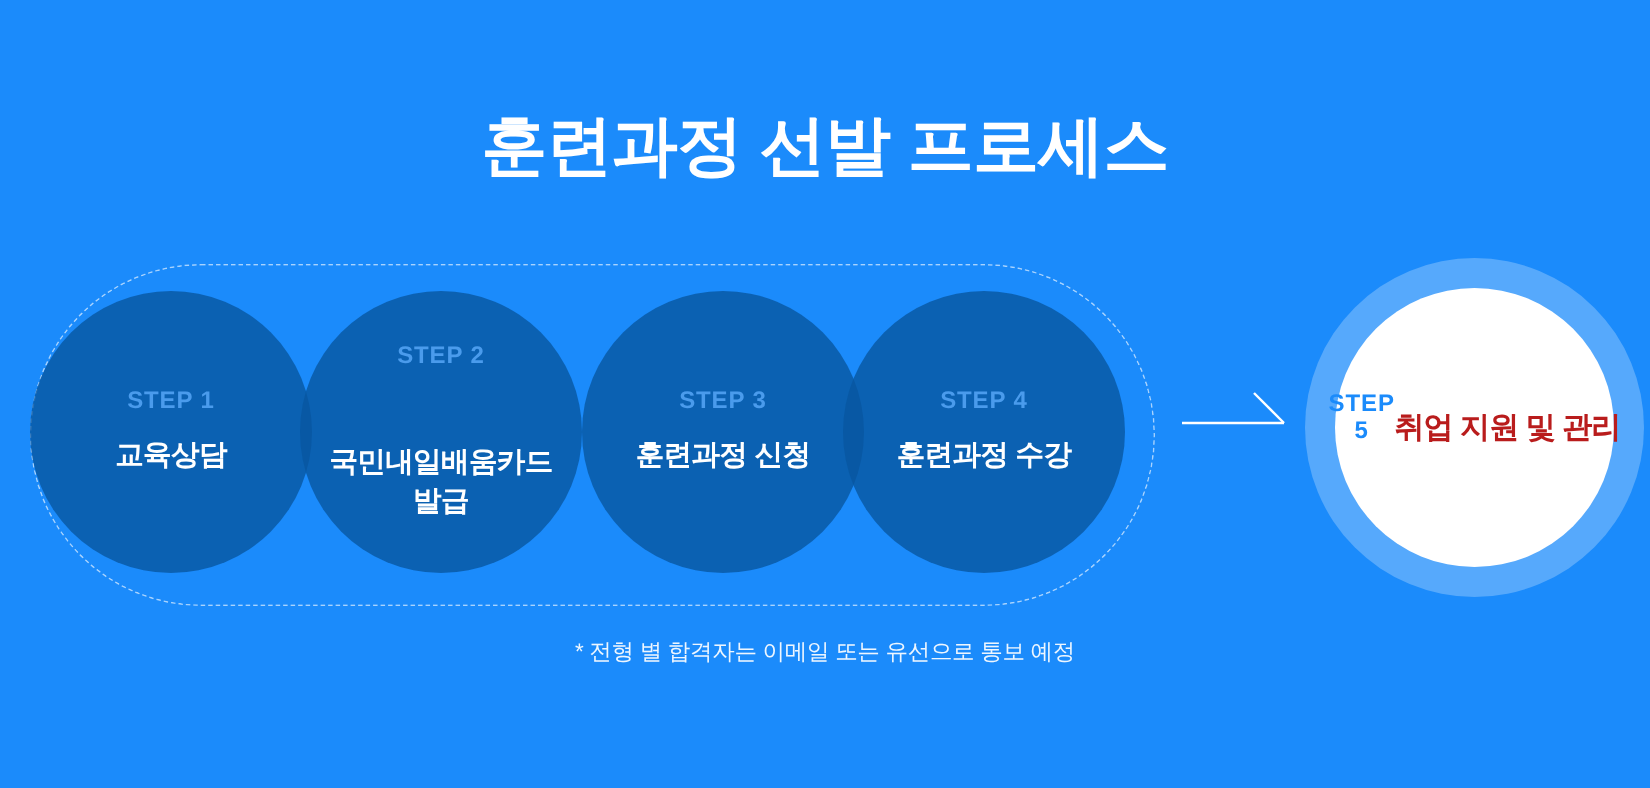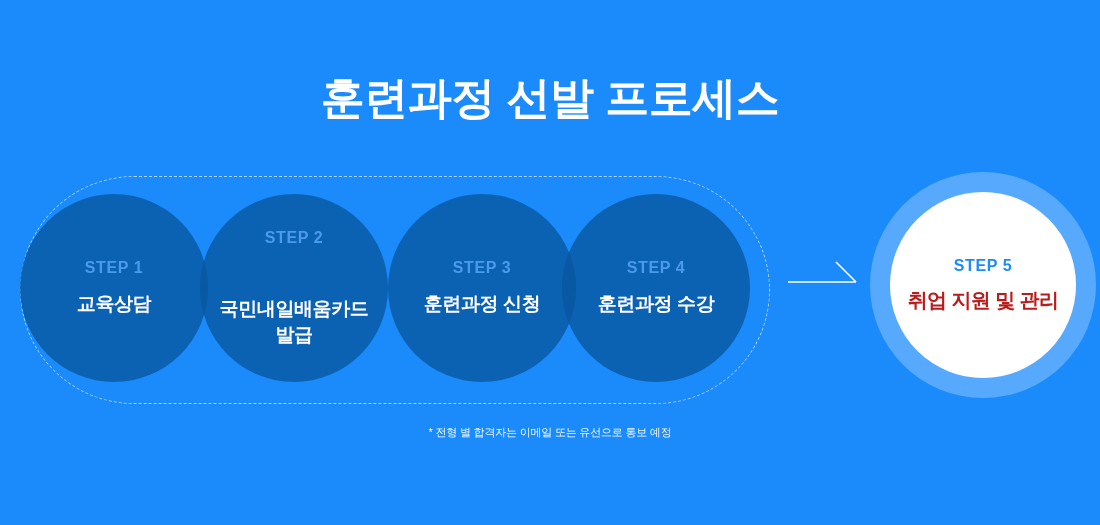--- a/index.html
+++ b/index.html
@@ -108,21 +108,21 @@
   }
   .final-circle {
     position: absolute;
     left: 890px;
     top: 192px;
     width: 186px;
     height: 186px;
     border-radius: 50%;
     background: #ffffff;
     display: flex;
-    flex-direction: column;
+    flex-direction: row;
     align-items: center;
     justify-content: center;
     text-align: center;
     box-sizing: border-box;
   }
   .final-circle .step-no {
     font-size: 16px;
     font-weight: 700;
     color: #1b8bfb;
     letter-spacing: 0.6px;
@@ -137,21 +137,21 @@
     white-space: nowrap;
   }
 
   
   .footnote {
     position: absolute;
     left: 0;
     top: 425px;
     width: 1100px;
     text-align: center;
-    font-size: 11px;
+    font-size: 15px;
     color: rgba(255,255,255,0.92);
     letter-spacing: -0.2px;
     white-space: nowrap;
   }
 </style>
 </head>
 <body>
 
 <div id="stage">
 

